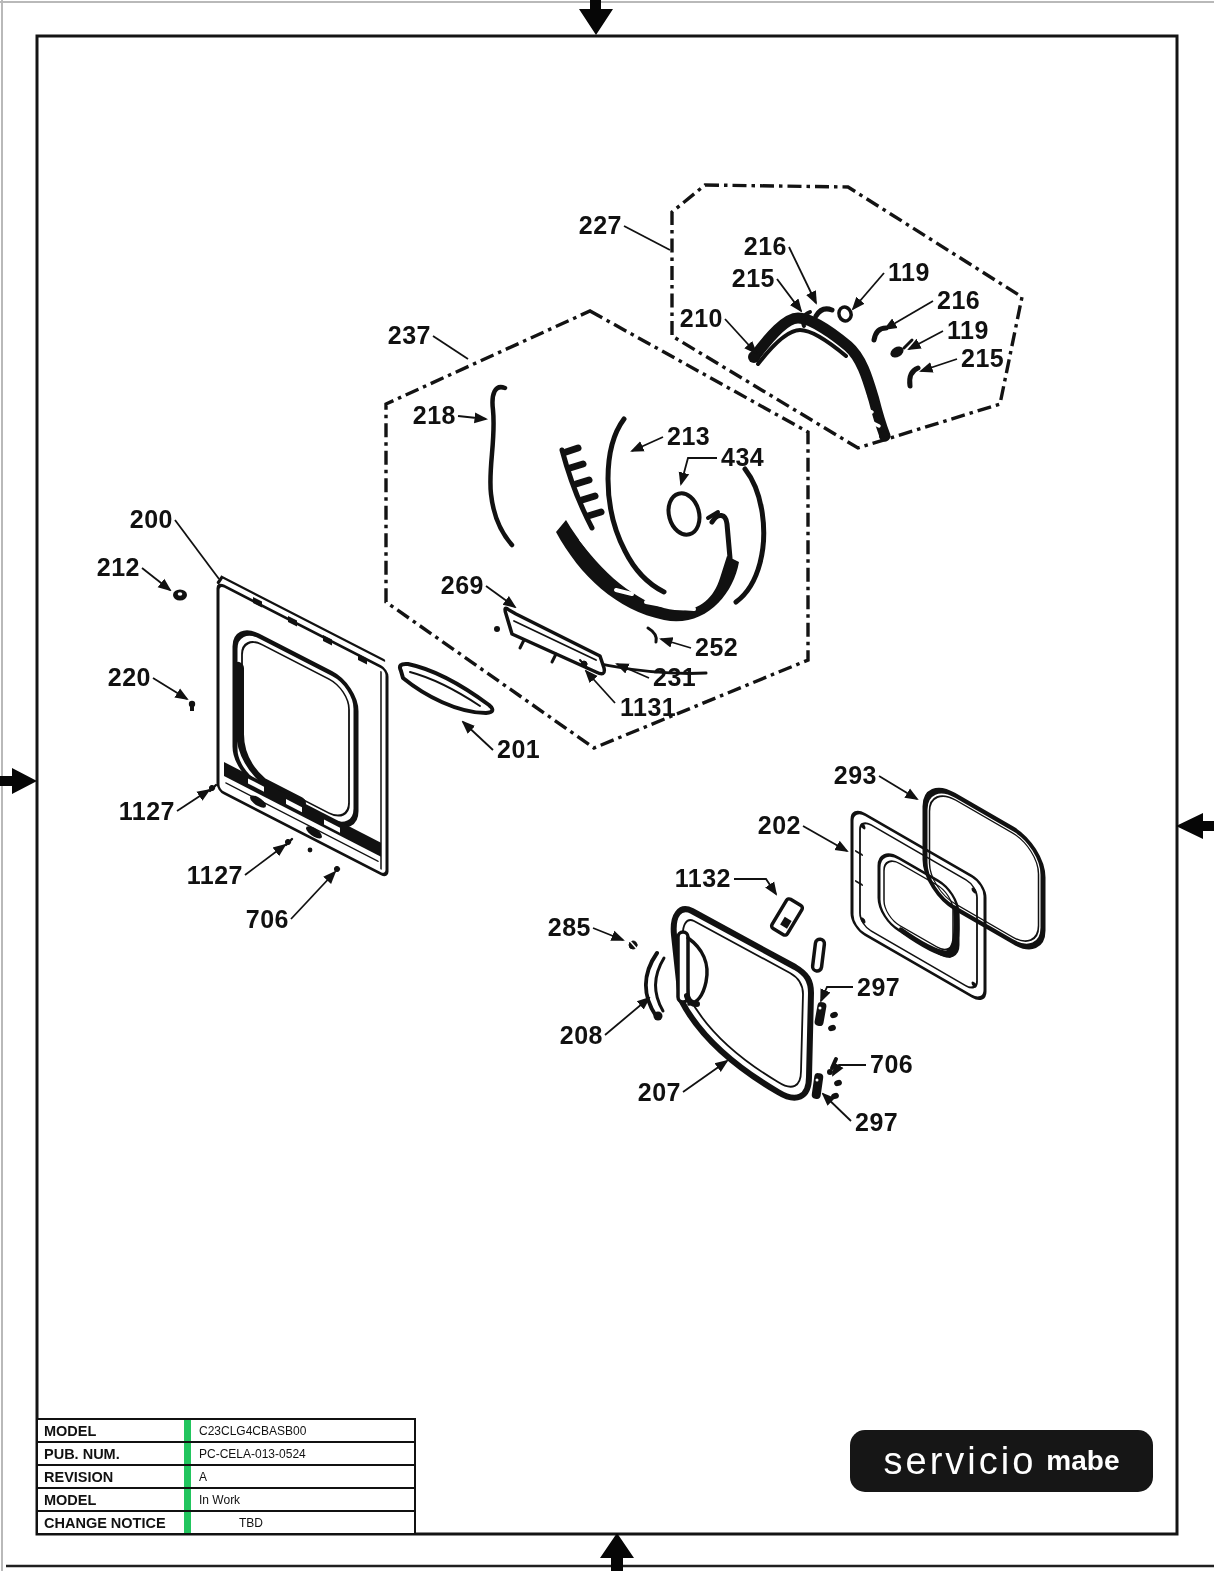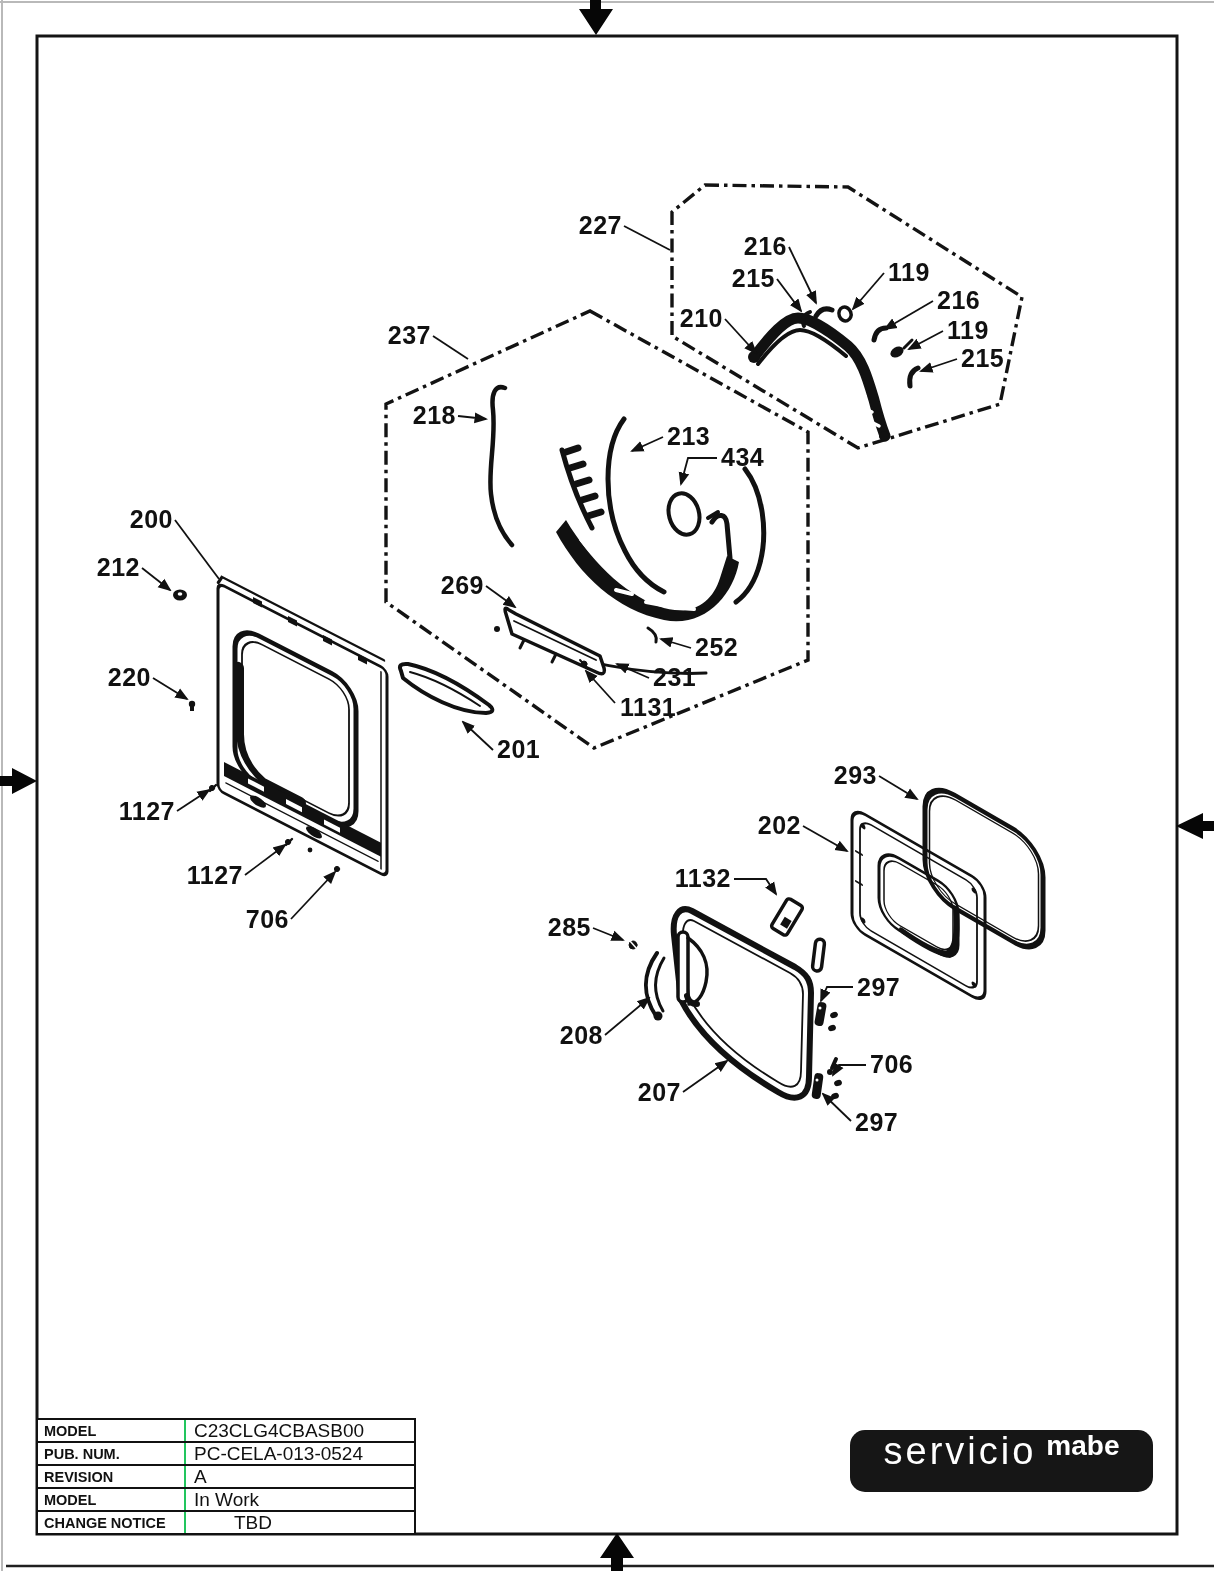--- a/index.html
+++ b/index.html
@@ -1,23 +1,23 @@
 <!DOCTYPE html>
 <html><head>
 <meta charset="utf-8">
 <style>
   html,body{margin:0;padding:0;background:#fff;}
   body{width:1214px;height:1571px;position:relative;font-family:"Liberation Sans",sans-serif;color:#111;}
   svg text{font-family:"Liberation Sans",sans-serif;font-weight:600;font-size:25px;fill:#111;letter-spacing:.5px;}
   .info-table{position:absolute;left:36px;top:1418px;width:376px;border:2.5px solid #111;background:#fff;}
   .trow{display:flex;border-bottom:2px solid #111;height:21px;align-items:center;}
   .trow:last-child{border-bottom:none;gap:40px;}
-  .tlabel{width:140px;border-right:2px solid #22c55e;font-weight:bold;font-size:14.5px;padding:0 0 0 6px;height:100%;display:flex;align-items:center;}
-  .tvalue{flex:1;font-size:19px;padding-left:8px;}
-  .logo{position:absolute;left:850px;top:1430px;width:303px;height:62px;background:#161616;border-radius:15px;display:flex;align-items:flex-start;justify-content:center;color:#fff;}
+  .tlabel{width:140px;border-right:7px solid #22c55e;font-weight:bold;font-size:14.5px;padding:0 0 0 6px;height:100%;display:flex;align-items:center;}
+  .tvalue{flex:1;font-size:12px;padding-left:8px;}
+  .logo{position:absolute;left:850px;top:1430px;width:303px;height:62px;background:#161616;border-radius:15px;display:flex;align-items:center;justify-content:center;color:#fff;}
   .logo .svc{font-weight:400;font-size:38px;letter-spacing:3px;}
   .logo .mb{font-weight:700;font-size:28px;letter-spacing:0;margin-left:10px;}
 </style>
 </head>
 <body>
 
 
 
 <svg width="1214" height="1571" viewBox="0 0 1214 1571" xmlns="http://www.w3.org/2000/svg">
   <defs>

